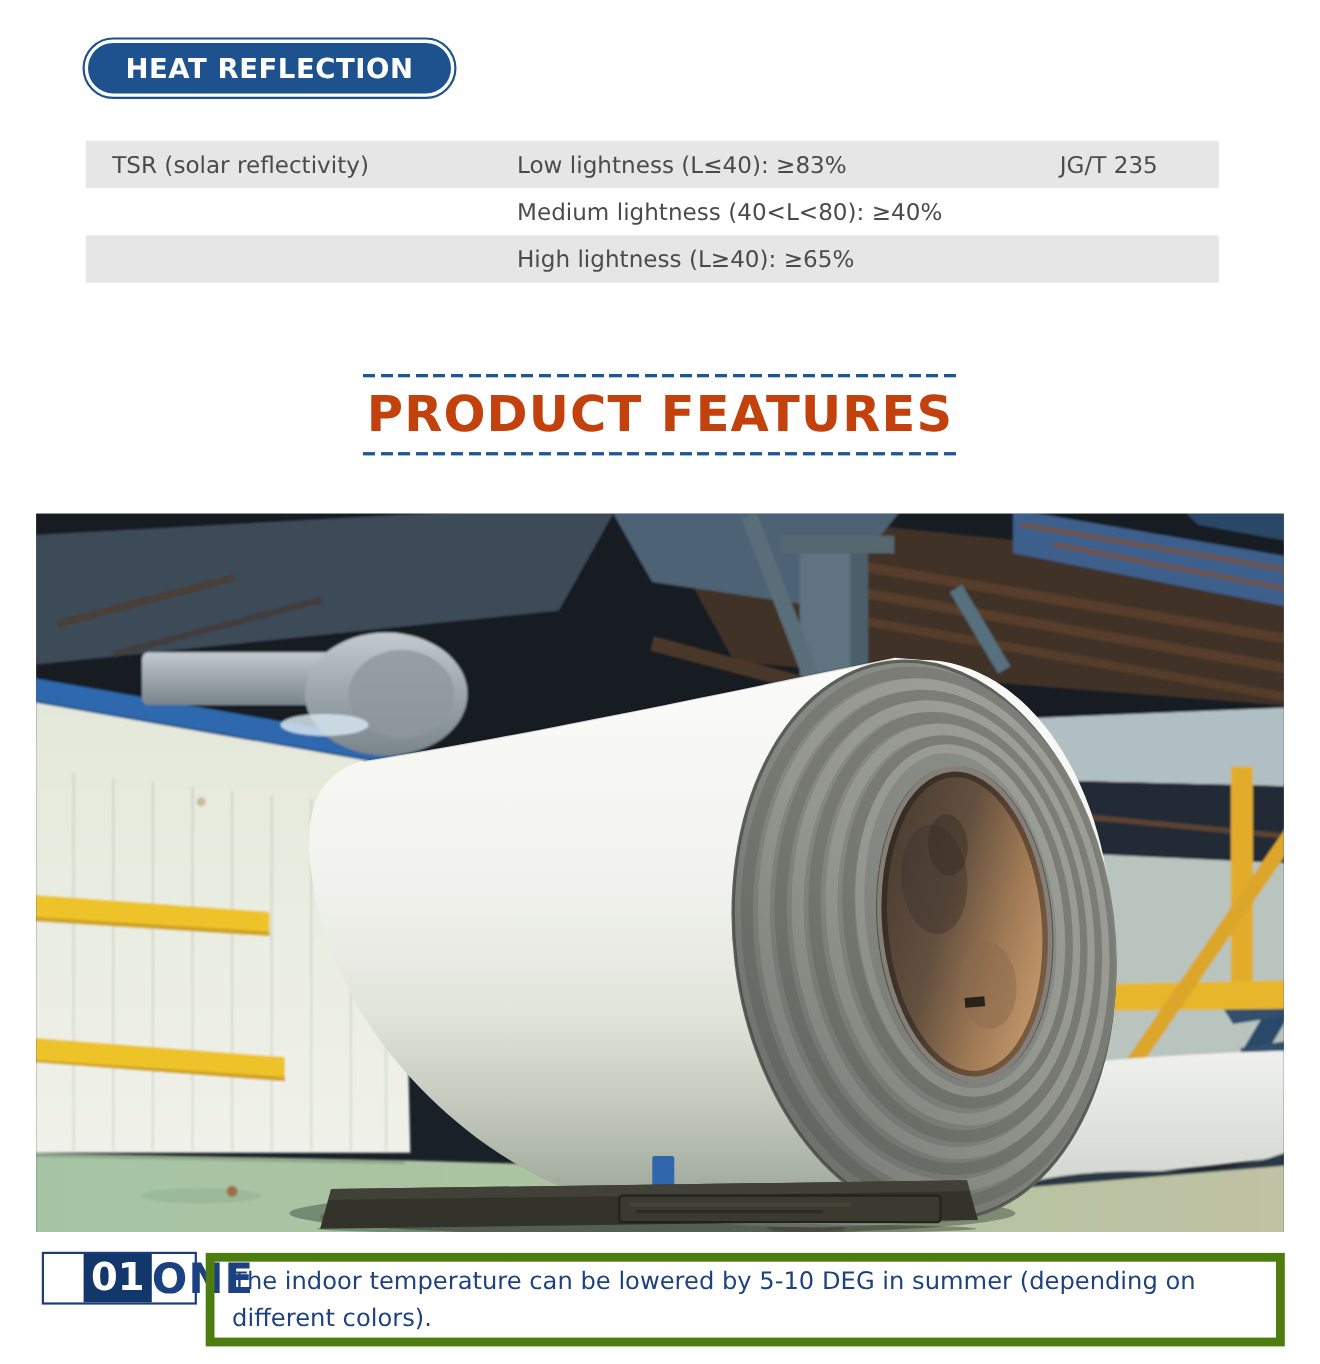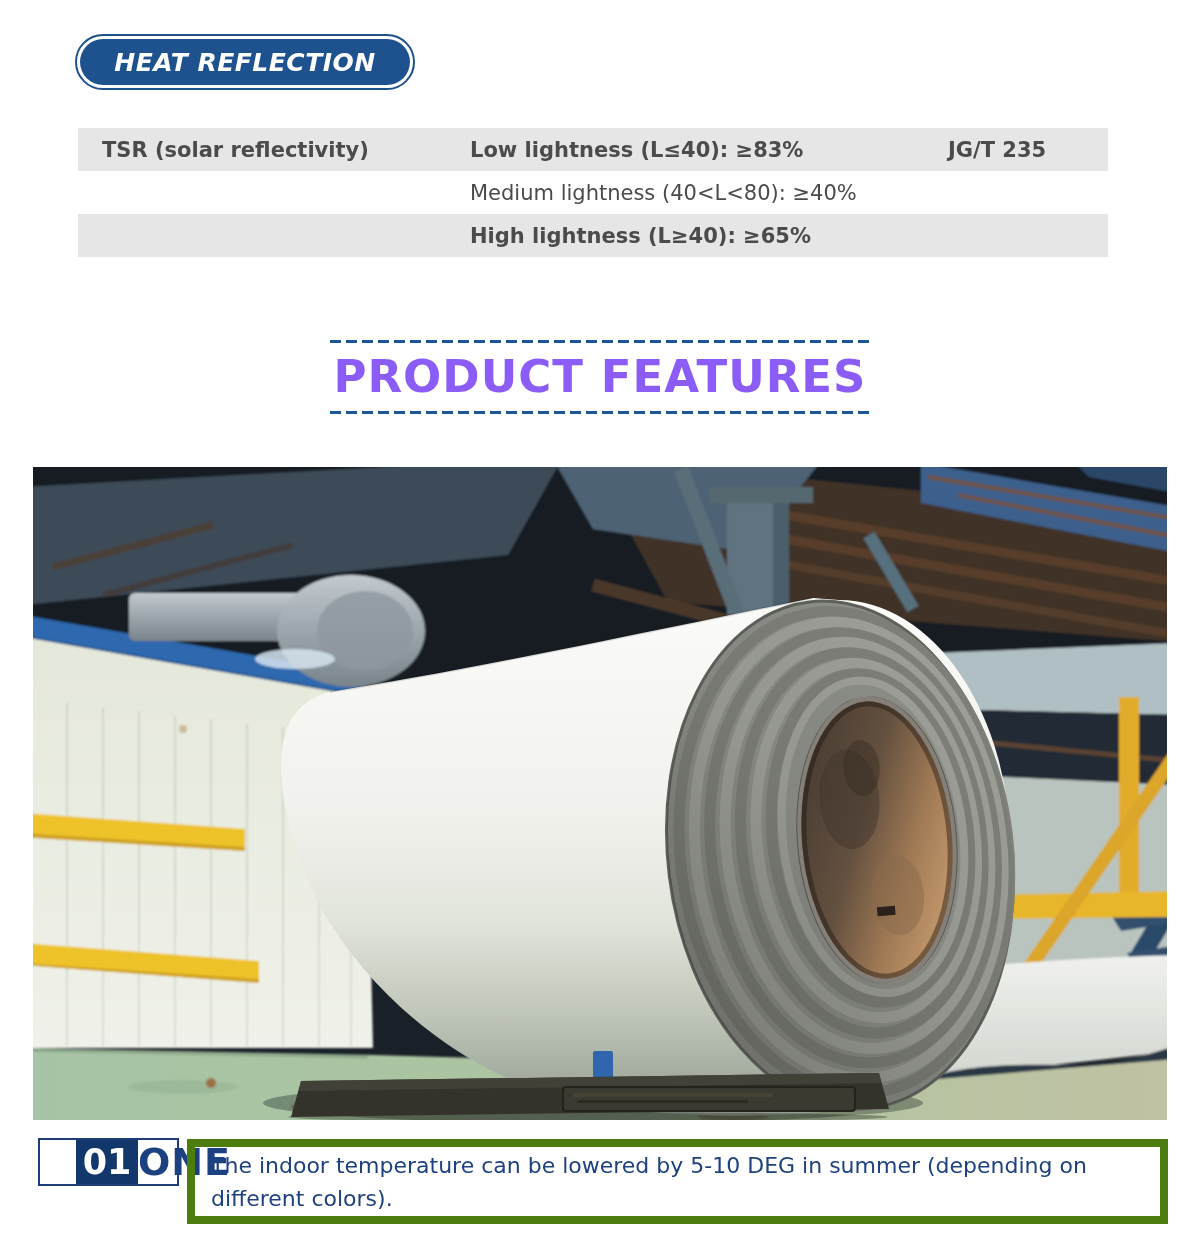--- a/index.html
+++ b/index.html
@@ -1,33 +1,33 @@
 <!DOCTYPE html>
 <html><head>
 <meta charset="utf-8">
 <style>
   html,body{margin:0;padding:0;}
   body{width:1200px;height:1240px;background:#ffffff;font-family:"DejaVu Sans",sans-serif;position:relative;overflow:hidden;}
   .abs{position:absolute;}
 
   
-  .badge-wrap{left:75px;top:34px;width:340px;height:56px;border:2px solid #1d528f;border-radius:30px;padding:3px;box-sizing:border-box;background:#ffffff;font-style:italic;}
+  .badge-wrap{left:75px;top:34px;width:340px;height:56px;border:2px solid #1d528f;border-radius:30px;padding:3px;box-sizing:border-box;background:#ffffff;}
   .badge-inner{width:100%;height:100%;background:#1d528f;border-radius:24px;color:#ffffff;font-weight:bold;font-size:25px;letter-spacing:.5px;display:flex;align-items:center;justify-content:center;}
 
   
   .spec-table{left:78px;top:128px;width:1030px;}
   .trow{display:grid;grid-template-columns:392px 1fr 160px;align-items:center;height:43px;font-size:21px;color:#4b4b4b;}
-  .trow.gray{background:#e6e6e6;font-weight:bold;}
+  .trow.gray{background:#e6e6e6;}
   .trow .c1{padding-left:24px;}
-  .trow .c3{text-align:left;padding-right:40px;}
+  .trow .c3{text-align:center;padding-right:40px;}
 
   
   .section-head{top:340px;left:50%;transform:translateX(-50%);width:540px;text-align:center;}
   .dashline{height:3px;background:repeating-linear-gradient(90deg,#1c5795 0 11px,transparent 11px 16px);}
-  .section-head h2{margin:8px 0;color:#8b5cf6;font-size:45px;line-height:52px;font-weight:bold;letter-spacing:1px;white-space:nowrap;}
+  .section-head h2{margin:8px 0;color:#c2410c;font-size:45px;line-height:52px;font-weight:bold;letter-spacing:1px;white-space:nowrap;}
 
   
   .photo{left:33px;top:467px;width:1134px;height:653px;overflow:hidden;background:#1a2028;}
   .photo svg{display:block;overflow:visible;}
 
   
   .feature-label{left:38px;top:1138px;width:141px;height:48px;border:2px solid #1c3d78;box-sizing:border-box;display:flex;background:#ffffff;}
   .feature-label .num{flex:0 0 62px;background:#12376b;color:#ffffff;font-size:35px;font-weight:bold;display:flex;align-items:center;justify-content:center;margin-left:36px;}
   .feature-label .word{flex:1;color:#1c4181;font-size:38px;font-weight:bold;letter-spacing:1px;display:flex;align-items:center;justify-content:center;}
   .feature-text{left:187px;top:1139px;width:981px;height:85px;border:8px solid #4d7c0f;box-sizing:border-box;display:flex;align-items:center;padding:6px 16px;}

